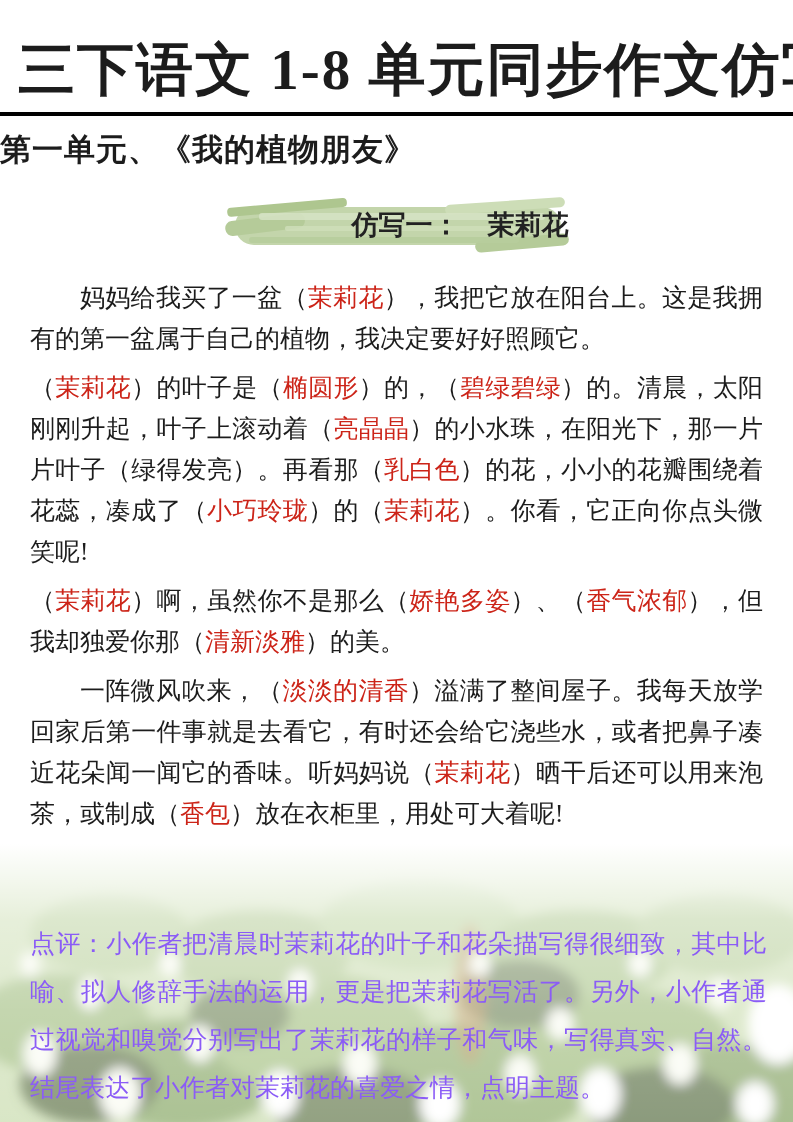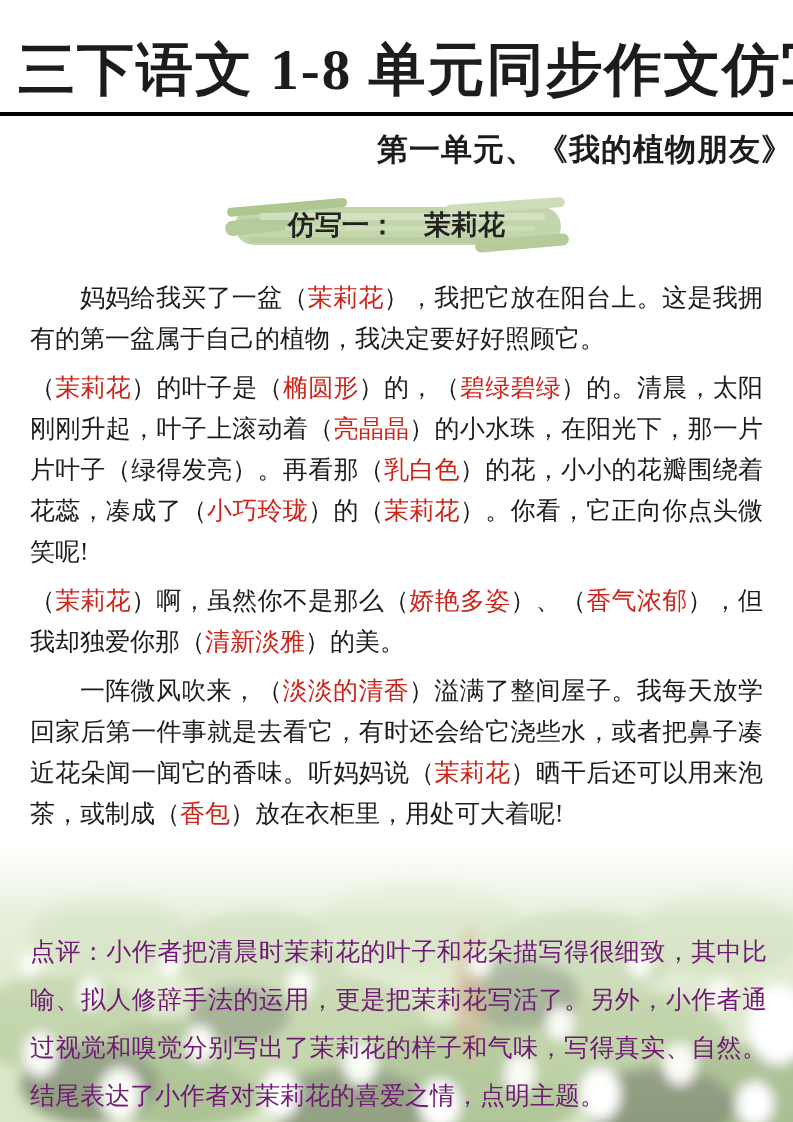--- a/index.html
+++ b/index.html
@@ -11,42 +11,42 @@
   .page{position:relative;width:793px;height:1122px;background:#fff;overflow:hidden}
 
   .doc-title{
     margin:34px 18px 0;text-align:left;
     font-size:57px;font-weight:900;letter-spacing:2px;line-height:1.25;
     white-space:nowrap;
   }
   .title-rule{height:4px;background:#000;margin-top:7px}
 
   .unit-subtitle{
-    margin:13px 0 0;text-align:right;
+    margin:13px 0 0;text-align:left;
     font-size:31px;font-weight:700;letter-spacing:1px;
   }
 
   .banner{position:relative;width:344px;height:64px;margin:22px auto 0}
   .banner .brush{position:absolute;left:0;top:0;width:100%;height:100%}
   .banner-text{
-    position:relative;z-index:2;text-align:center;line-height:64px;
+    position:relative;z-index:2;text-align:right;line-height:64px;
     font-size:27px;font-weight:700;color:#222;
   }
   .banner-text .topic{margin-left:28px}
 
   .essay{margin:20px 30px 0;font-size:25px;line-height:41px;text-align:justify}
   .para{margin:0 0 8px}
   .para.indent{text-indent:2em}
   .hl{color:#cc2418}
 
   .photo-section{position:absolute;left:0;right:0;bottom:0;height:278px}
   .photo-section .photo{position:absolute;left:0;top:0;width:100%;height:100%;display:block}
   .comment{
-    position:absolute;left:30px;right:26px;top:84px;margin:0;z-index:2;
-    font-size:25px;line-height:48px;text-align:justify;color:#701a75;
+    position:absolute;left:30px;right:26px;top:76px;margin:0;z-index:2;
+    font-size:25px;line-height:48px;text-align:justify;color:#8b5cf6;
   }
 </style>
 </head>
 <body>
 
 <div class="page">
 
   <h1 class="doc-title">三下语文 1-8 单元同步作文仿写范文</h1>
   <div class="title-rule"></div>
 

